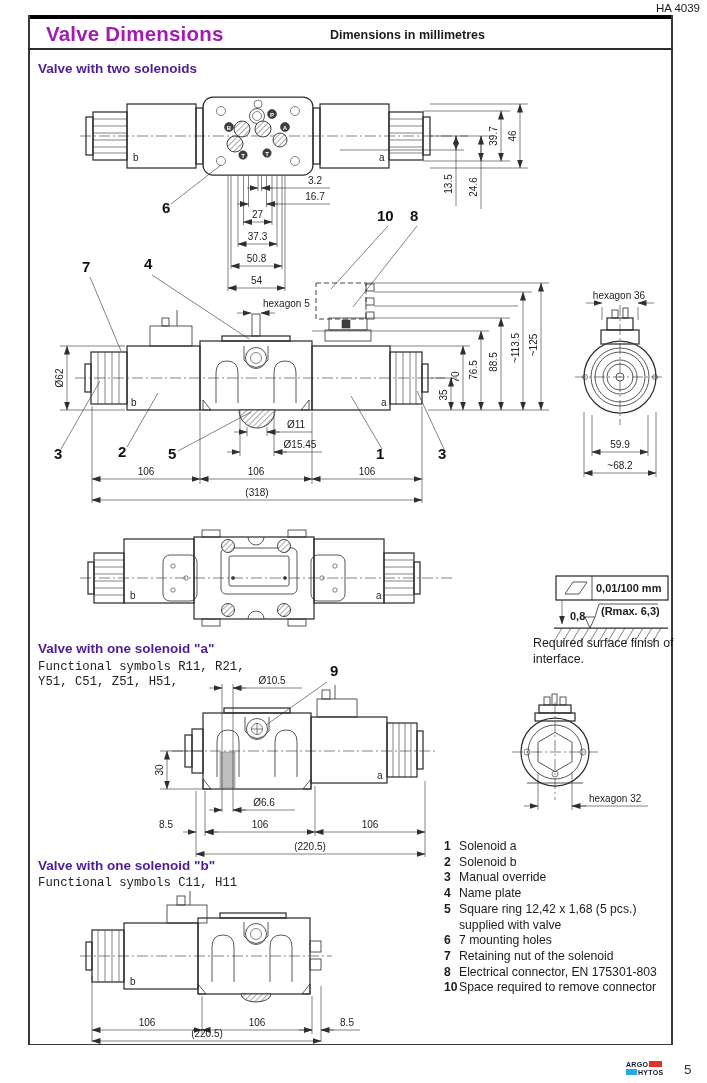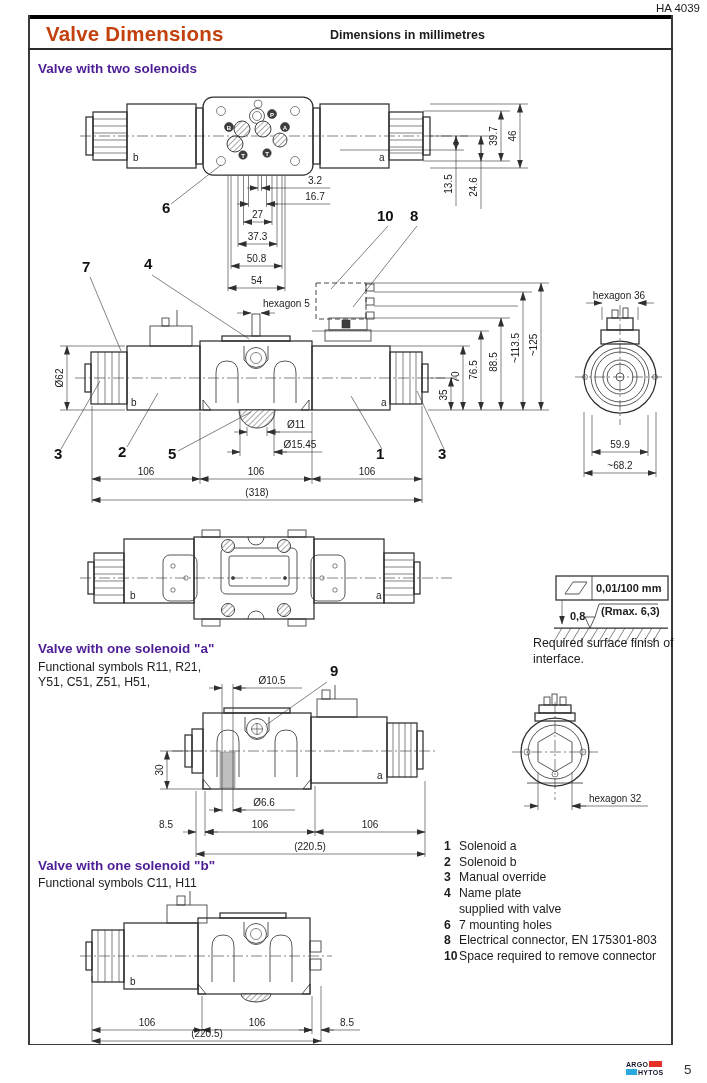--- a/index.html
+++ b/index.html
@@ -5,24 +5,24 @@
   html,body{margin:0;padding:0;background:#ffffff;}
   body{width:707px;height:1083px;position:relative;font-family:"Liberation Sans",sans-serif;color:#1c1c1c;overflow:hidden;}
   .abs{position:absolute;}
   
   .frame-top{left:28px;top:15px;width:645px;height:3.5px;background:#000;}
   .frame-left{left:28px;top:15px;width:1.5px;height:1030px;background:#3a3a3a;}
   .frame-right{left:671px;top:15px;width:1.5px;height:1030px;background:#3a3a3a;}
   .frame-bottom{left:28px;top:1043.5px;width:645px;height:1.5px;background:#3a3a3a;}
   .title-underline{left:28px;top:48px;width:645px;height:1.5px;background:#2b2b2b;}
   .doc-ref{left:600px;top:2px;width:100px;text-align:right;font-size:11.5px;}
-  .page-title{left:46px;top:22px;font-size:20.5px;font-weight:bold;letter-spacing:.2px;color:#c2410c;}
+  .page-title{left:46px;top:22px;font-size:20.5px;font-weight:bold;letter-spacing:.2px;color:#a21caf;}
   .subtitle{left:330px;top:28px;font-size:12.5px;font-weight:bold;}
   .sec-h{font-size:13.5px;font-weight:bold;color:#4c1d95;}
-  .sec-sub{font-size:12.3px;color:#222;}
+  .sec-sub{font-size:12.3px;color:#222;font-family:Liberation Mono, monospace;}
   .caption{left:533px;top:636px;width:150px;font-size:12.4px;line-height:1.25;}
   
   .legend{left:444px;top:839px;width:232px;}
   .lrow{font-size:12.2px;line-height:15.7px;white-space:nowrap;}
   .lnum{display:inline-block;min-width:15px;font-weight:bold;}
   .lwrap{font-size:12.2px;line-height:15.7px;margin-left:15px;}
   
   .logo{left:626px;top:1060px;width:40px;}
   .logo-row{display:flex;align-items:center;height:8px;}
   .logo-txt{font-size:7px;font-weight:bold;color:#15152e;letter-spacing:.3px;line-height:7px;}
@@ -568,22 +568,24 @@
 <div class="abs sec-sub" style="left:38px;top:675px;">Y51, C51, Z51, H51,</div>
 
 <div class="abs sec-h" style="left:38px;top:858px;">Valve with one solenoid "b"</div>
 <div class="abs sec-sub" style="left:38px;top:876px;">Functional symbols C11, H11</div>
 
 <div class="abs legend">
   <div class="lrow"><span class="lnum">1</span><span>Solenoid a</span></div>
   <div class="lrow"><span class="lnum">2</span><span>Solenoid b</span></div>
   <div class="lrow"><span class="lnum">3</span><span>Manual override</span></div>
   <div class="lrow"><span class="lnum">4</span><span>Name plate</span></div>
+  <div class="lrow"><span class="lnum">5</span><span>Square ring 12,42 x 1,68 (5 pcs.)</span></div>
   <div class="lwrap">supplied with valve</div>
   <div class="lrow"><span class="lnum">6</span><span>7 mounting holes</span></div>
+  <div class="lrow"><span class="lnum">7</span><span>Retaining nut of the solenoid</span></div>
   <div class="lrow"><span class="lnum">8</span><span>Electrical connector, EN 175301-803</span></div>
   <div class="lrow"><span class="lnum">10</span><span>Space required to remove connector</span></div>
 </div>
 
 <div class="abs logo">
   <div class="logo-row">
     <span class="logo-txt">ARGO</span>
     <span class="logo-red" style="background: rgb(230, 49, 40);"></span>
   </div>
   <div class="logo-row">

